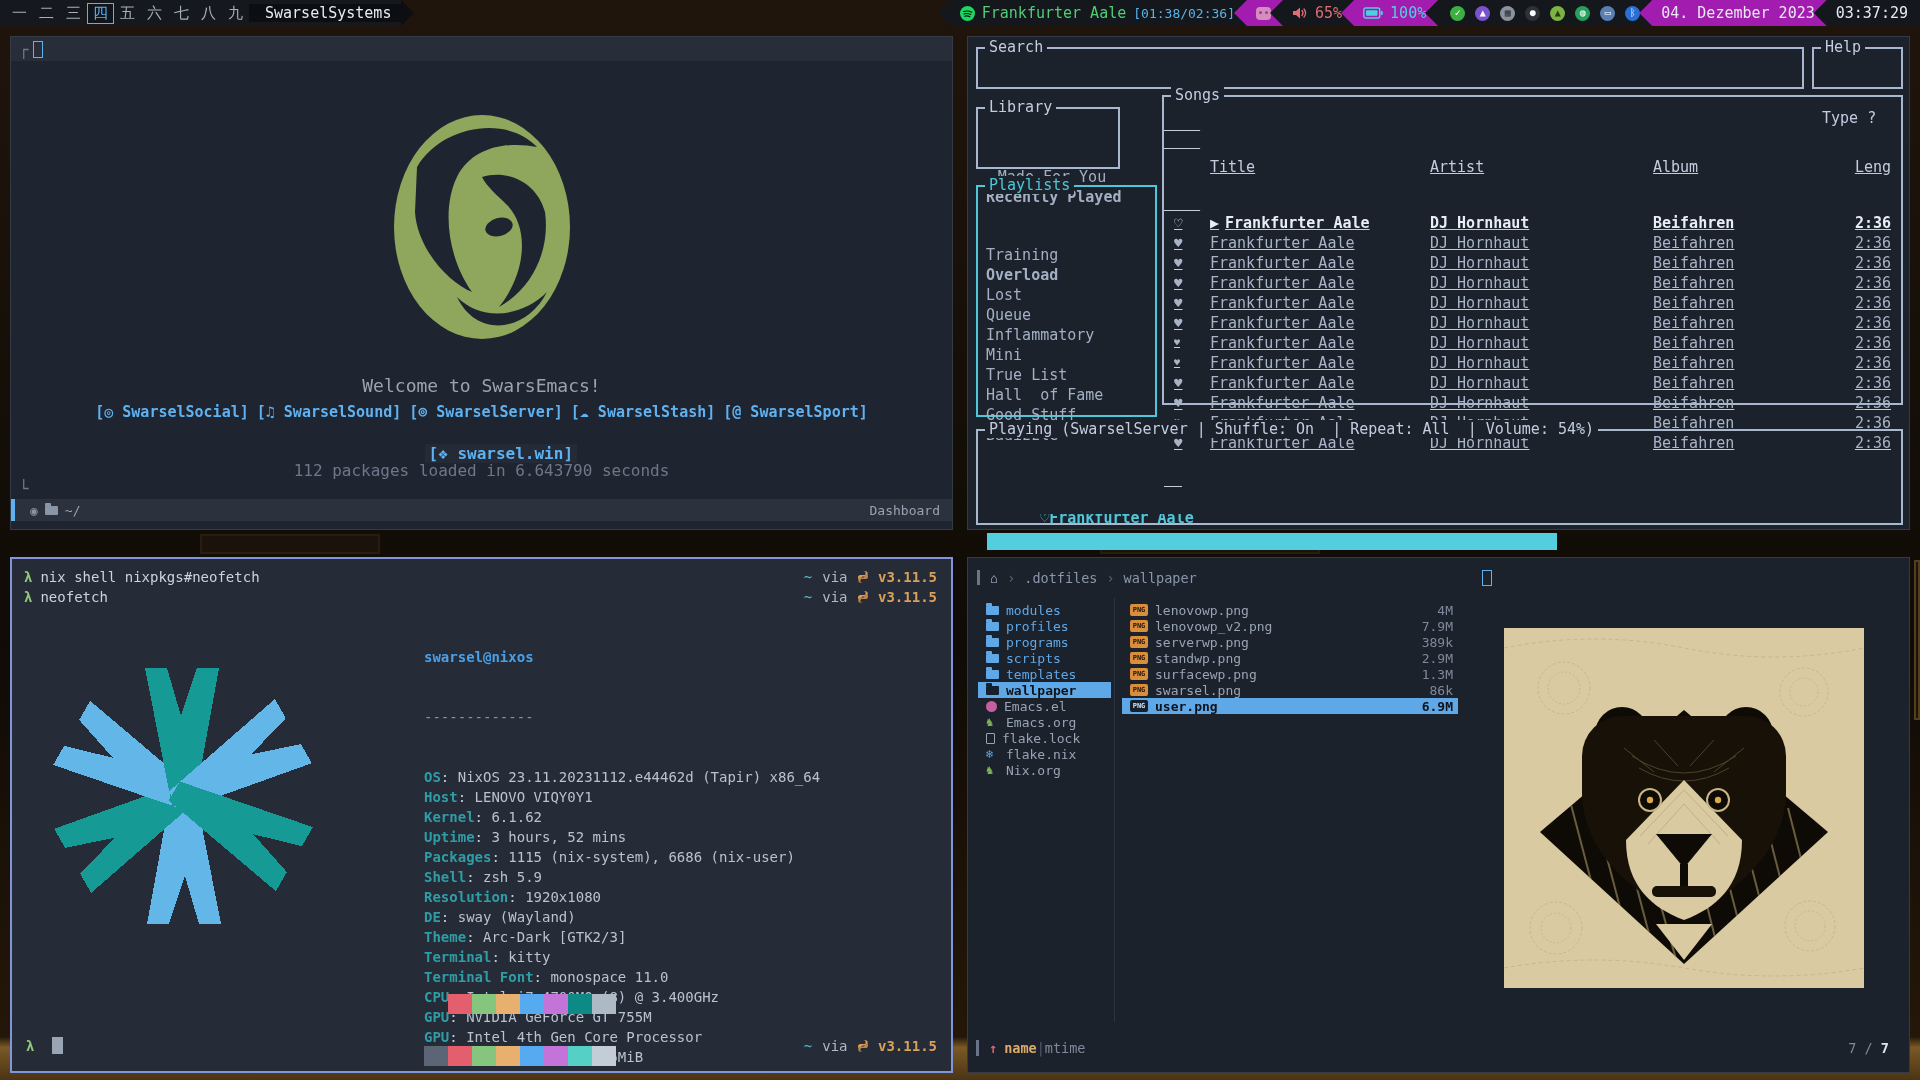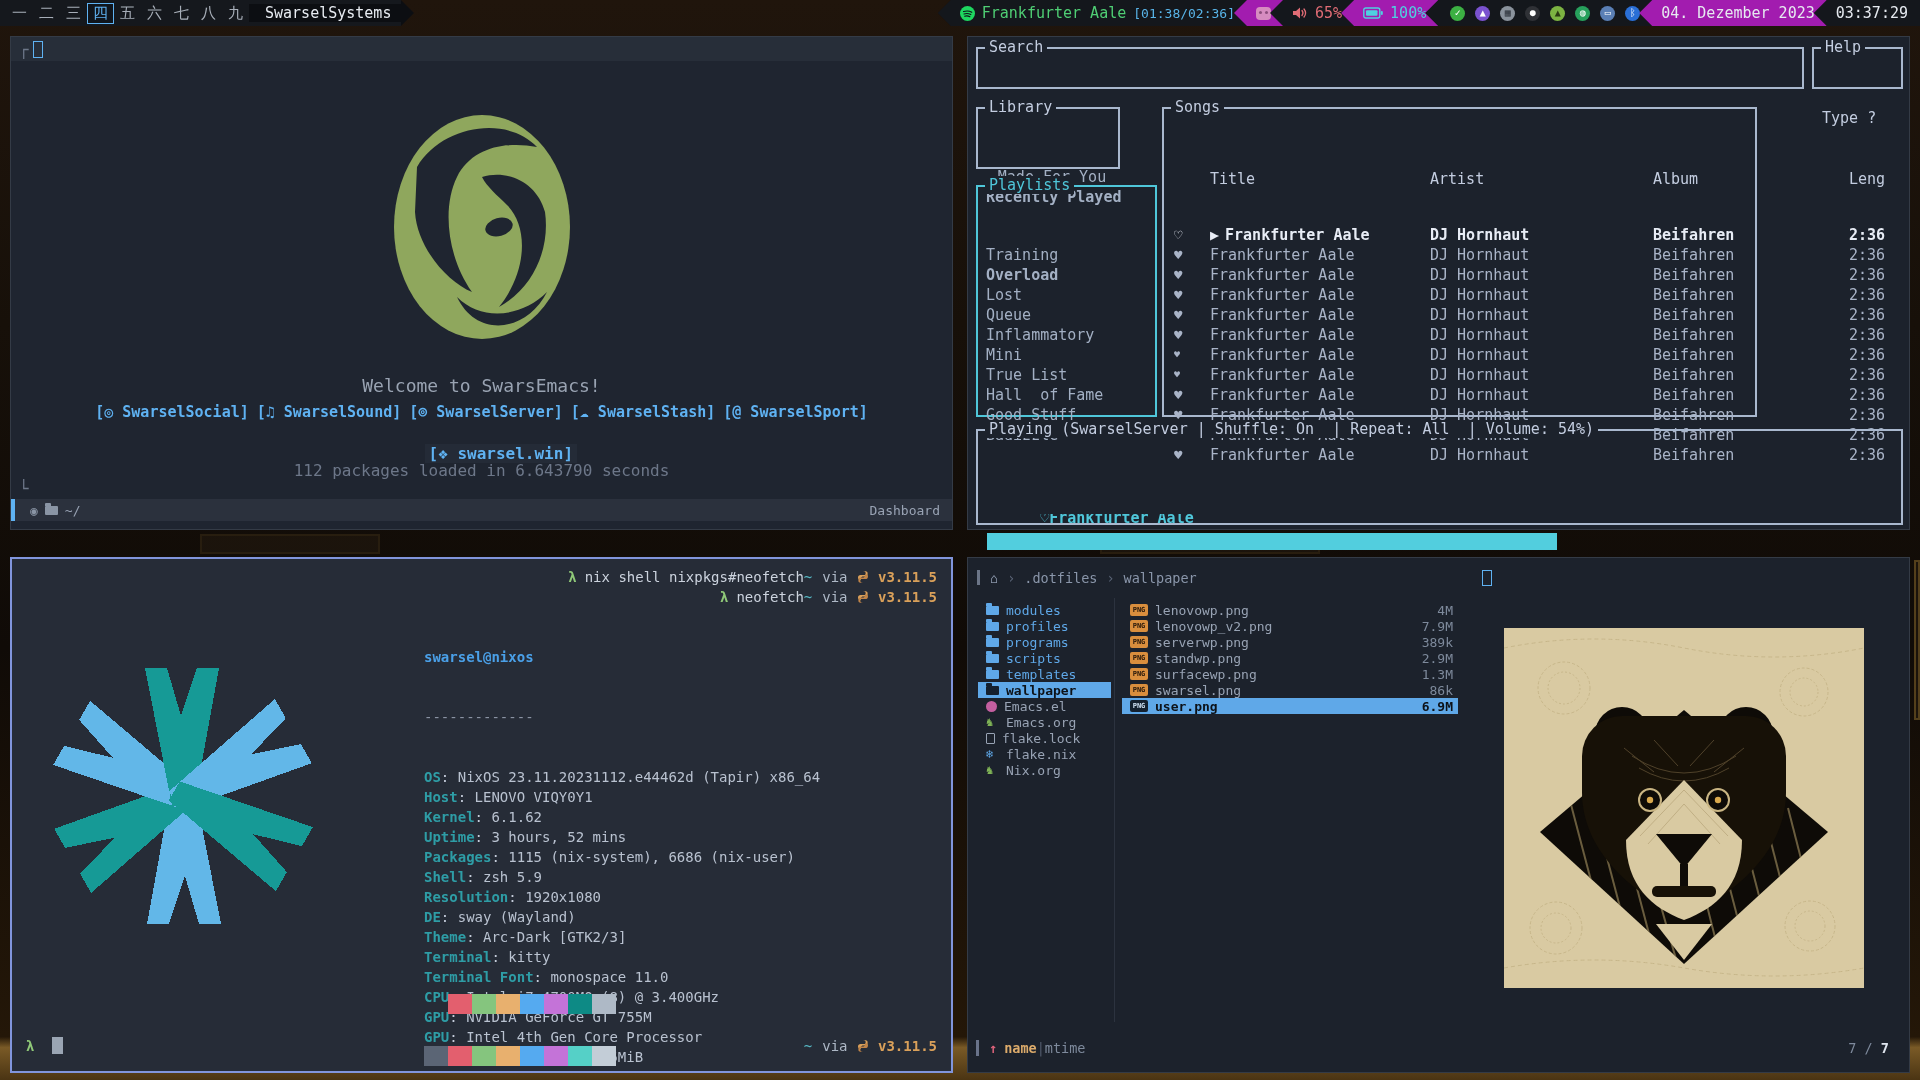--- a/index.html
+++ b/index.html
@@ -57,34 +57,34 @@
   .box.cyan { border-color:#4fc7da; } .box.cyan>.box-title { color:#4fc7da; }
   #mus-search { left:8px; top:10px; width:828px; height:42px; }
   #mus-help { left:844px; top:10px; width:91px; height:42px; }
   #mus-help .help-body { padding:6px 8px; color:#c3cde0; }
   #mus-library { left:8px; top:70px; width:144px; height:62px;text-align:center; }
   #mus-library .items, #mus-playlists .items { padding:4px 0 0 8px; }
   #mus-library .it, #mus-playlists .it { line-height:20px; color:#a3b0c4; }
   .it.bold { font-weight:bold; color:#dde4f0; }
   .it.selected { font-weight:bold; color:#4fc7da; }
   #mus-playlists { left:8px; top:148px; width:181px; height:232px; }
-  #mus-songs { left:194px; top:70px; width:595px; height:310px; }
+  #mus-songs { left:194px; top:58px; width:741px; height:310px;text-decoration:underline; }
   .songrow { display:grid; grid-template-columns:36px 220px 223px 196px 1fr; line-height:20px; padding:0 10px 0 10px; color:#a9b4c8; align-items:center; }
   .songrow .len { text-align:right; }
   .songrow.head { color:#c3cde0; padding-top:6px; }
   .songrow.playing { font-weight:bold; color:#e8edf6; }
   .heart { font-size:14px; } .heart.sm { font-size:10px; }
   .play-tri { margin-right:6px; }
   #mus-playing { left:8px; top:392px; width:927px; height:96px; }
   .np-line1 { padding:6px 0 0 8px; color:#4fc7da; font-weight:bold; }
   .np-line2 { padding:0 0 0 8px; color:#a9b4c8; }
   .np-bar { position:absolute; left:9px; right:9px; bottom:9px; height:17px; background:#1c222c; }
   .np-fill { height:100%; background:#52cede; }
   
-  .t-row { position:absolute; left:12px; right:14px; display:flex; justify-content:flex-end; line-height:20px; }
+  .t-row { position:absolute; left:12px; right:14px; display:flex; justify-content:space-between; line-height:20px; }
   .lam { color:#8fc878; font-weight:bold; margin-right:8px; }
   .cmd { color:#ccd3de; }
   .pr-tilde { color:#56b6c2; } .pr-via { color:#aeb8c6; margin:0 8px 0 10px; } .pr-ver { color:#d9a05a; font-weight:bold; }
   .py-ic { display:inline-block; vertical-align:-2px; }
   .nix-logo { position:absolute; left:6px; top:62px; }
   .nf-info { position:absolute; left:412px; top:48px; line-height:20px; font-size:14px; }
   .nf-user { color:#4aa0e8; font-weight:bold; }
   .nf-dash { color:#8a93a3; }
   .nf-line .lbl { color:#2e9da6; font-weight:bold; } .nf-line .val { color:#b9c2d0; }
   .palette { position:absolute; left:412px; top:403px; }

